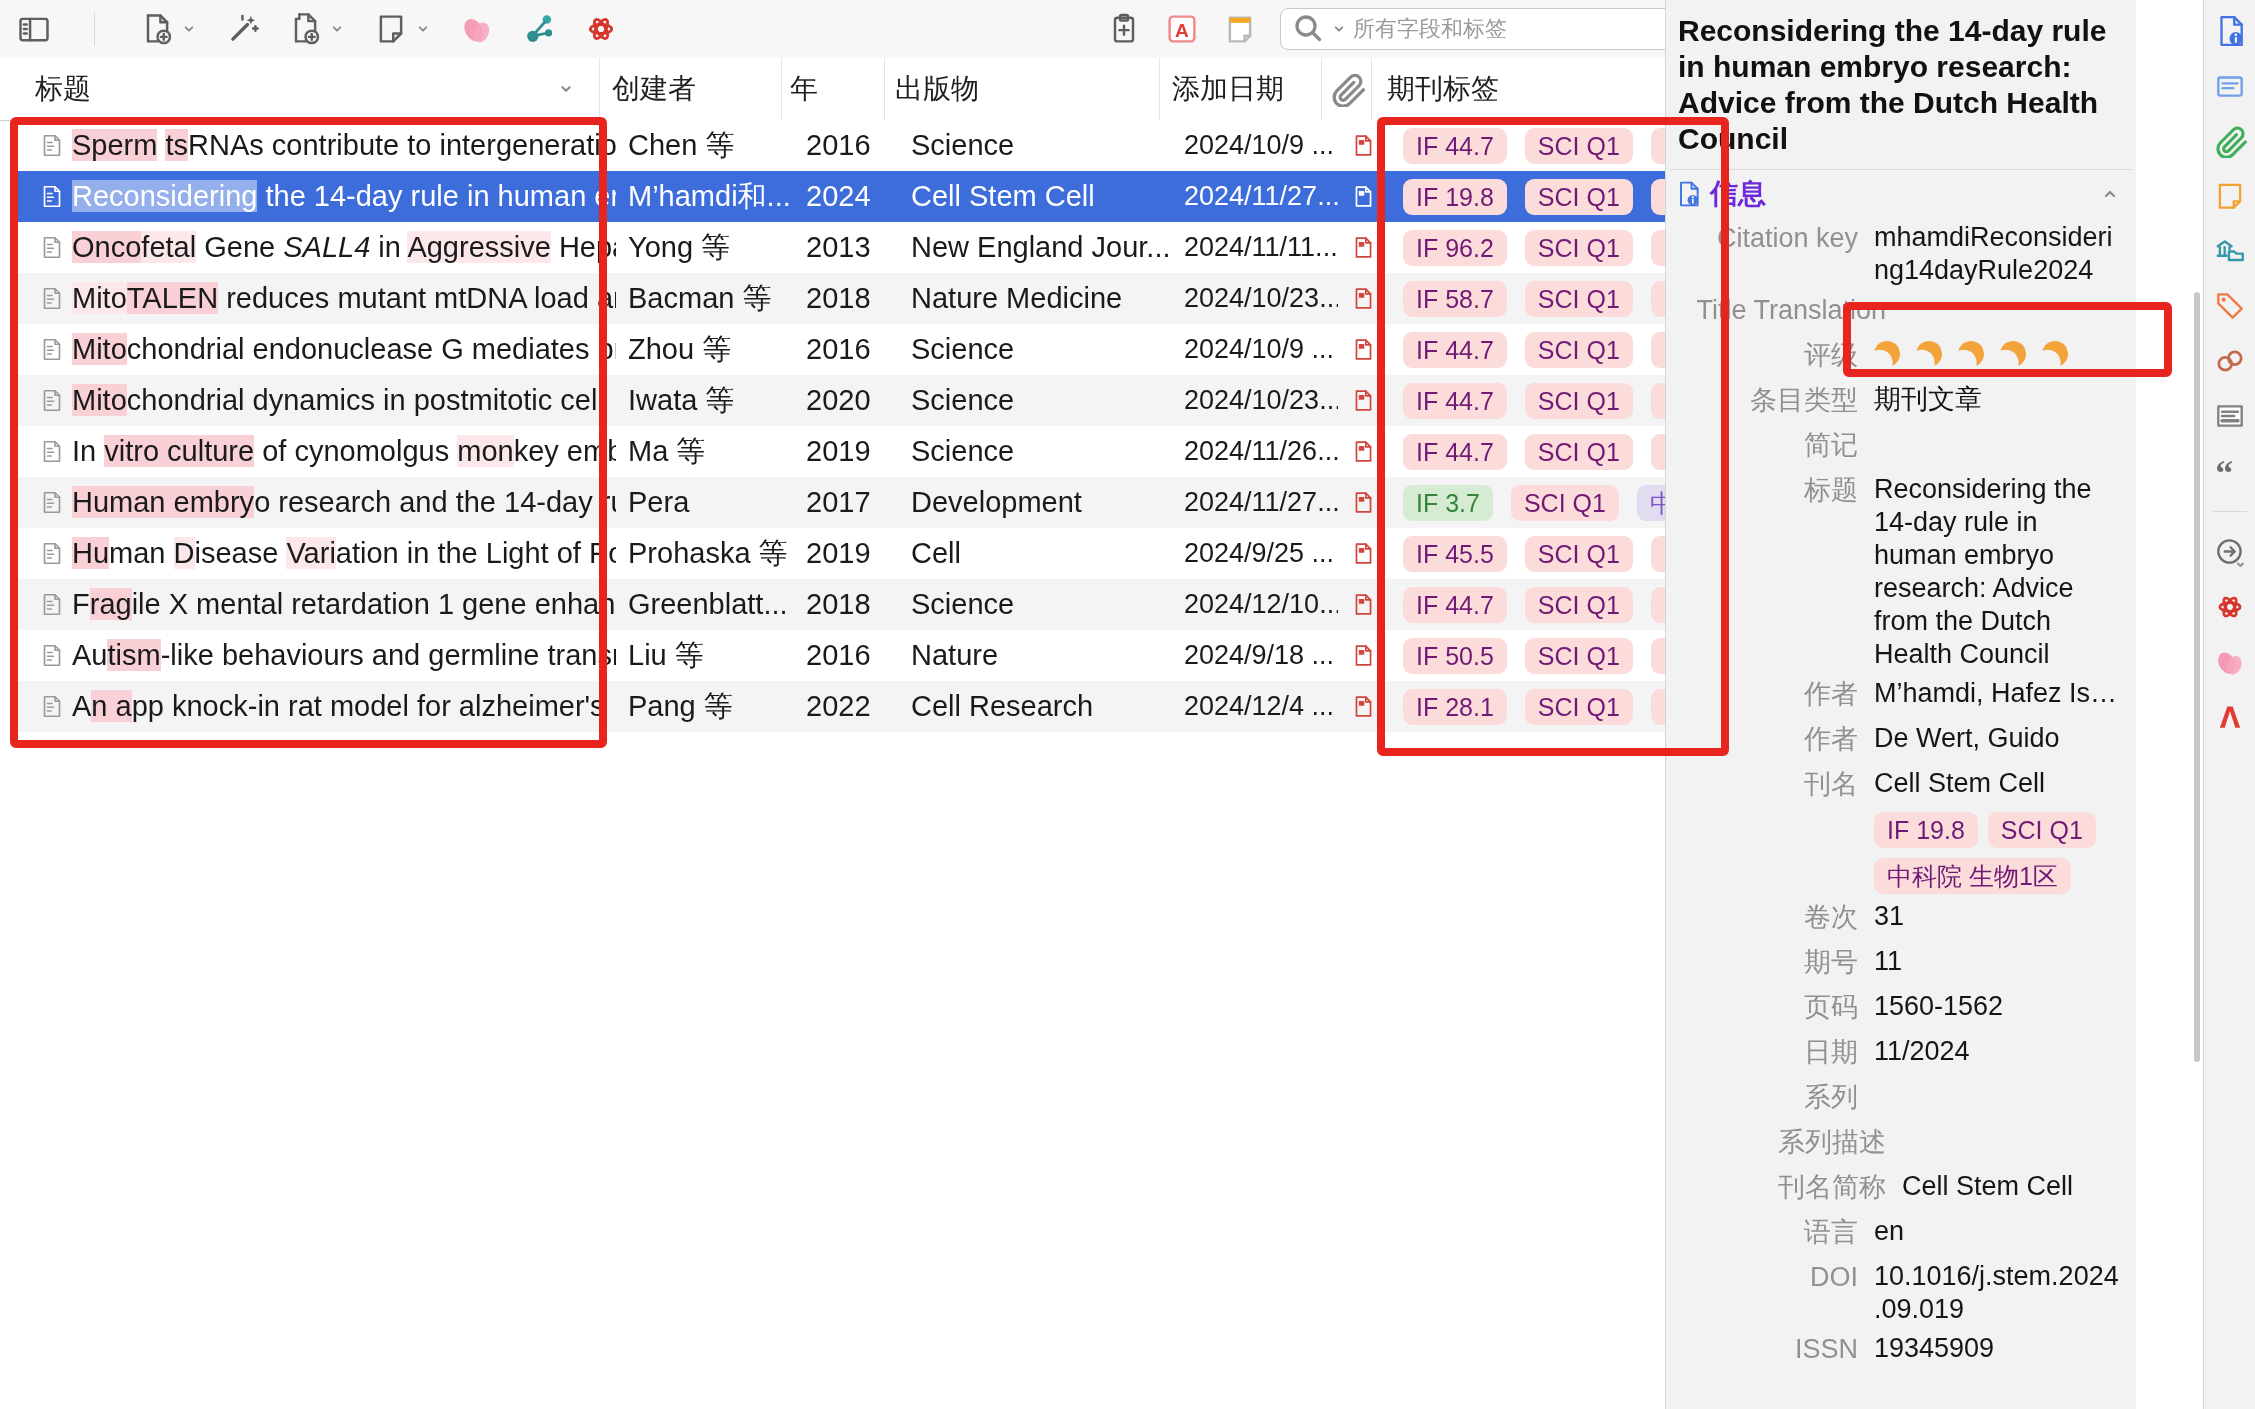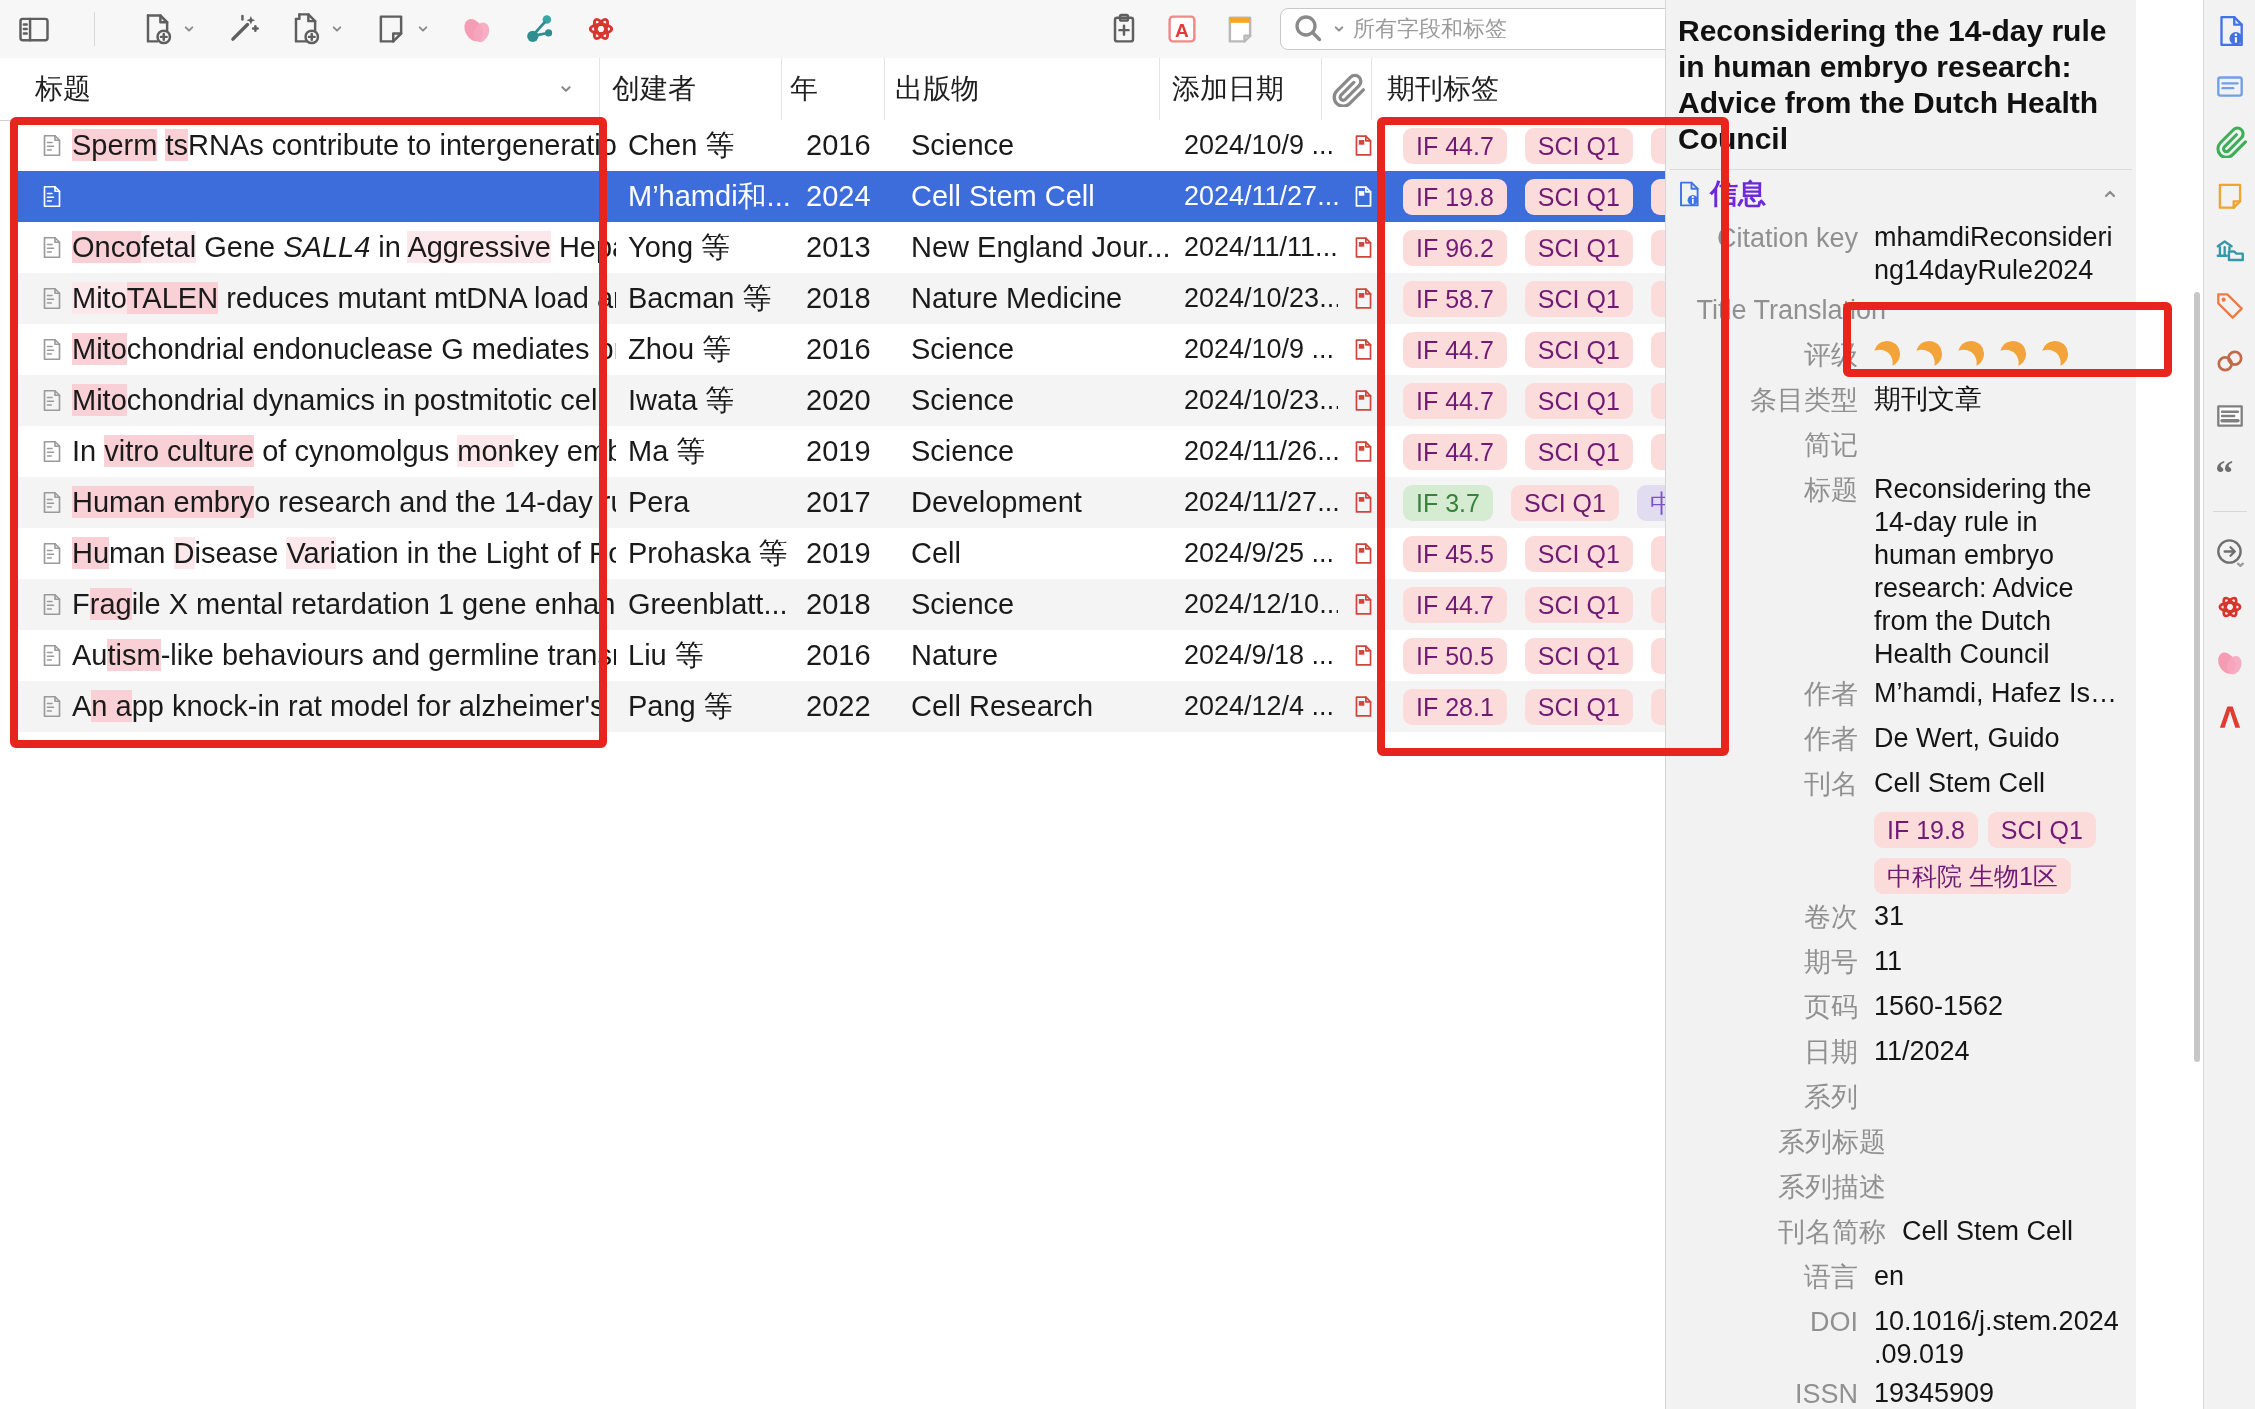--- a/index.html
+++ b/index.html
@@ -348,20 +348,21 @@
         <div class="cell c-title">
           <span class="doc-ic">
             <svg viewBox="0 0 32 32" fill="none" stroke="currentColor" stroke-width="2.2" stroke-linecap="round" stroke-linejoin="round">
               <path d="M6 3h14l6 6v20H6z"></path>
               <path d="M20 3v6h6"></path>
               <line x1="10" y1="12" x2="16" y2="12"></line>
               <line x1="10" y1="17" x2="18" y2="17"></line>
               <line x1="10" y1="22" x2="15" y2="22"></line>
             </svg>
           </span>
+          <span style="overflow: hidden; white-space: nowrap;"><span class="seg hlsel">Reconsidering</span><span class="seg"> the 14-day rule in human er</span></span>
         </div>
         <div class="cell c-creator">M’hamdi和...</div>
         <div class="cell c-year">2024</div>
         <div class="cell c-pub">Cell Stem Cell</div>
         <div class="cell c-date">2024/11/27...</div>
         <div class="cell c-attach">
           <span class="pdf-ic">
             <svg viewBox="0 0 32 32" fill="none" stroke="currentColor" stroke-width="2.2" stroke-linecap="round" stroke-linejoin="round">
               <path d="M7 4h12l6 6v18H7z" stroke="currentColor"></path>
               <path d="M19 4v6h6" stroke="currentColor"></path>
@@ -787,24 +788,20 @@
       </div>
       <div class="field">
         <div class="field-label">日期</div>
         <div class="field-value">11/2024</div>
       </div>
       <div class="field">
         <div class="field-label">系列</div>
         <div class="field-value"></div>
       </div>
       <div class="field">
-        <div class="field-label" style="width: 220px;">系列标题</div>
-        <div class="field-value"></div>
-      </div>
-      <div class="field">
         <div class="field-label" style="width: 220px;">系列描述</div>
         <div class="field-value"></div>
       </div>
       <div class="field">
         <div class="field-label" style="width: 220px;">刊名简称</div>
         <div class="field-value">Cell Stem Cell</div>
       </div>
       <div class="field">
         <div class="field-label">语言</div>
         <div class="field-value">en</div>

